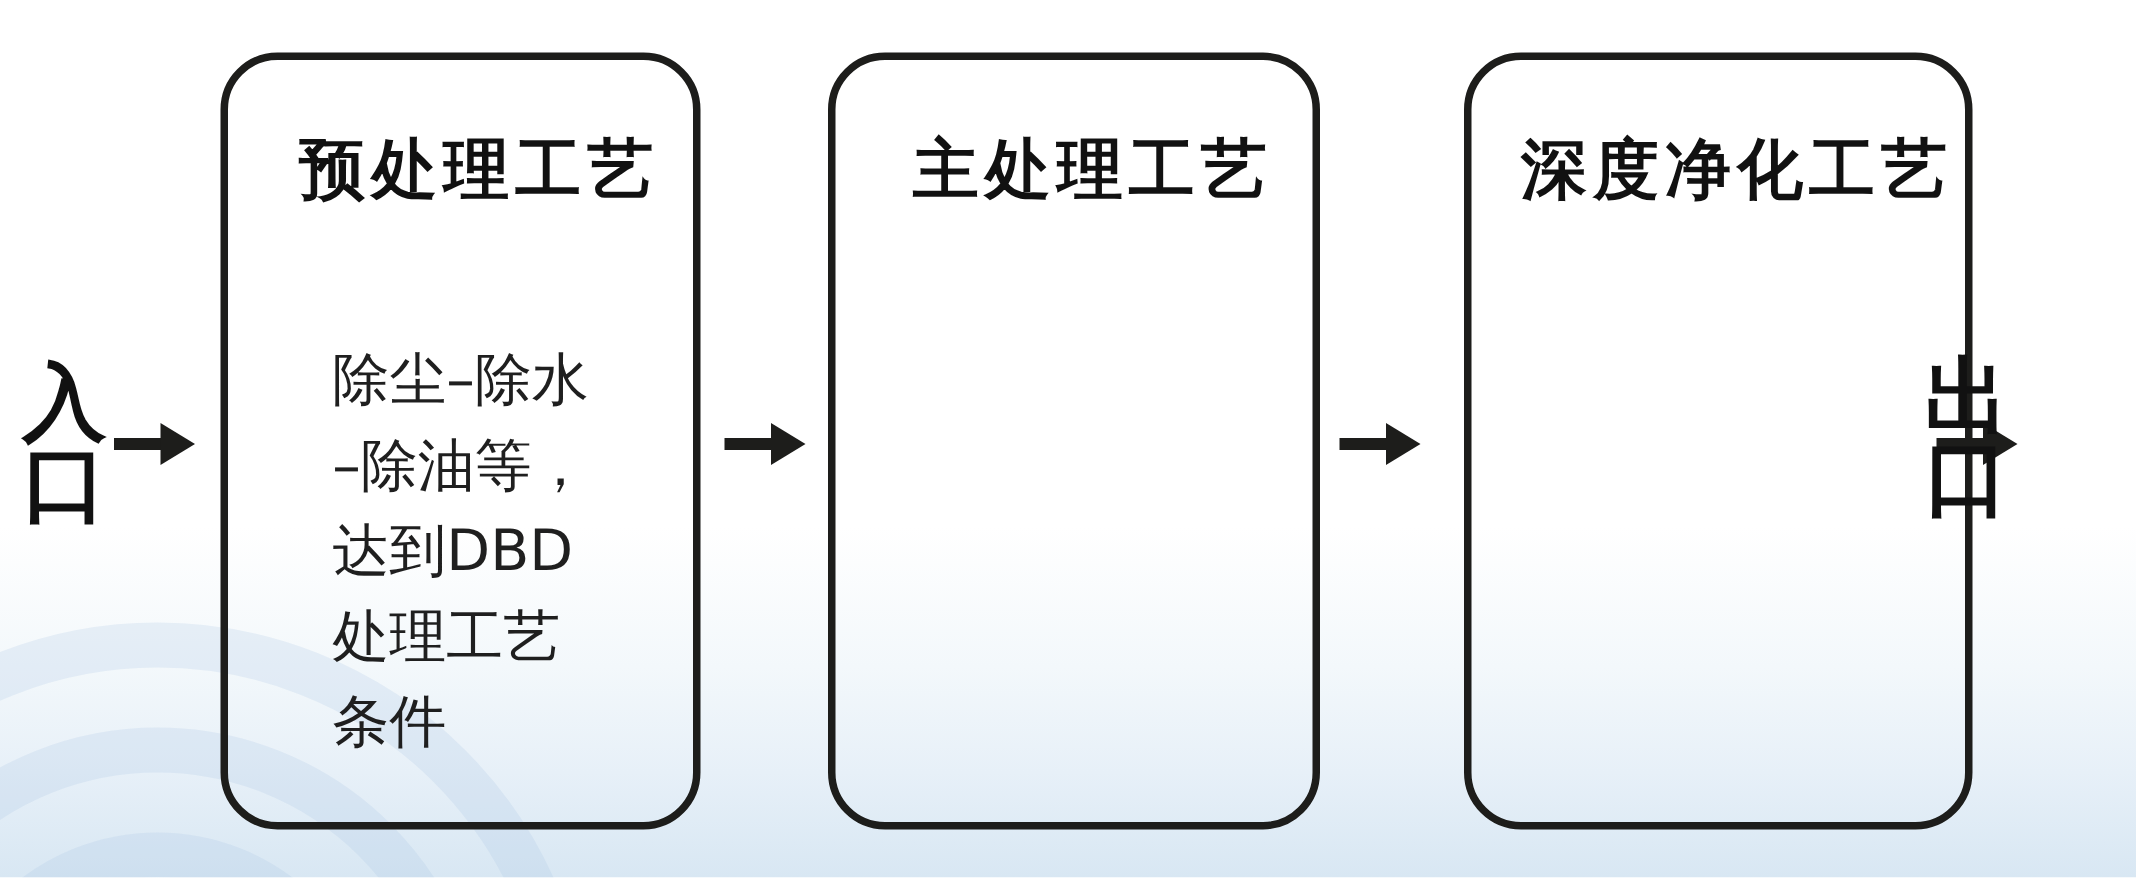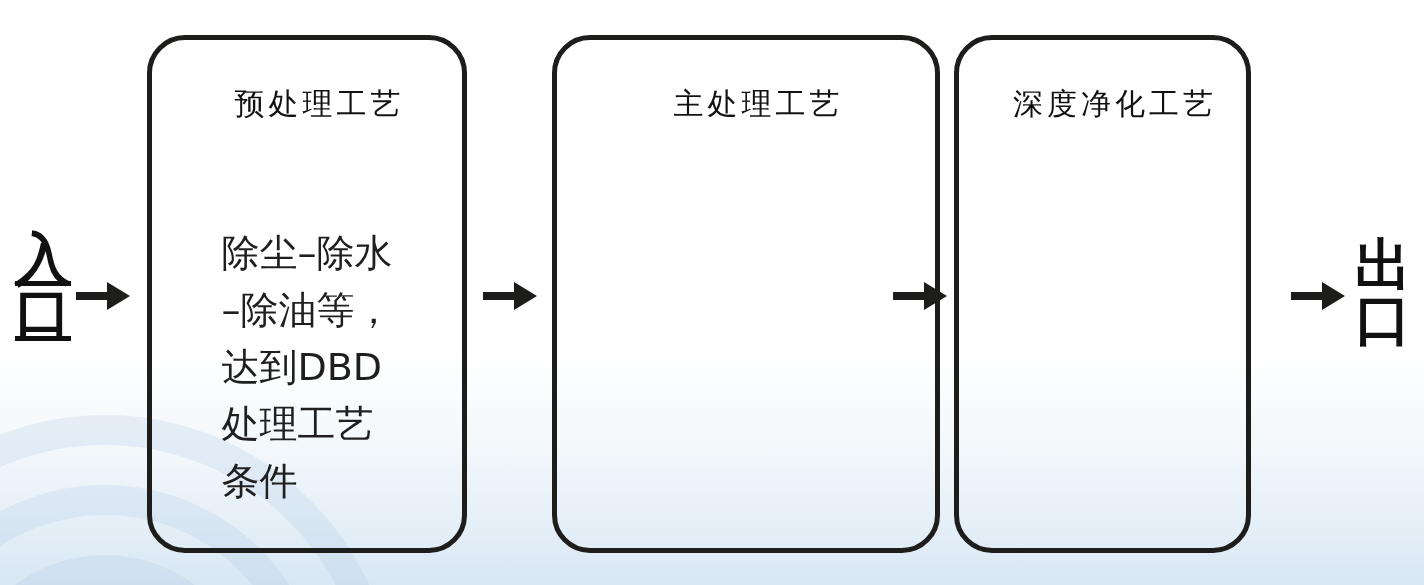--- a/index.html
+++ b/index.html
@@ -30,30 +30,30 @@
   .stage {
     position: absolute;
     top: 35px;
     height: 518px;
     box-sizing: border-box;
     border: 5px solid #1d1d1b;
     border-radius: 38px;
     background: transparent;
   }
   .stage.s1 { left: 147px; width: 320px; }
-  .stage.s2 { left: 552px; width: 388px; }
-  .stage.s3 { left: 954px; width: 297px; }
+  .stage.s2 { left: 552px; width: 328px; }
+  .stage.s3 { left: 976px; width: 339px; }
 
   .stage-title {
     position: absolute;
     top: 44px; left: 0; right: 0;
     text-align: center;
     font-family: "Liberation Serif", "DejaVu Serif", serif;
-    font-weight: 400;
-    font-size: 30px;
+    font-weight: 700;
+    font-size: 44px;
     letter-spacing: 4px;
     color: #111111;
     white-space: nowrap;
     margin-left: 25px;
   }
 
   .stage-body {
     position: absolute;
     top: 185px; left: 0; right: 0;
     display: flex;
@@ -71,22 +71,22 @@
     position: absolute;
     width: 62px;
     font-family: "Liberation Serif", "DejaVu Serif", serif;
     font-weight: 700;
     font-size: 56px;
     line-height: 55px;
     color: #111111;
     text-align: center;
     word-break: break-all; 
   }
-  .port.inlet  { left: 12px;   top: 232px; text-decoration: underline; }
-  .port.outlet { left: 1352px; top: 238px; }
+  .port.inlet  { left: 12px;   top: 242px; }
+  .port.outlet { left: 1280px; top: 238px; }
 
   .arrow { position: absolute; top: 276px; width: 58px; height: 40px; }
   .arrow.a1 { left: 74px; }
   .arrow.a2 { left: 481px; }
   .arrow.a3 { left: 891px; }
   .arrow.a4 { left: 1289px; }
 </style>
 </head>
 <body>
 

